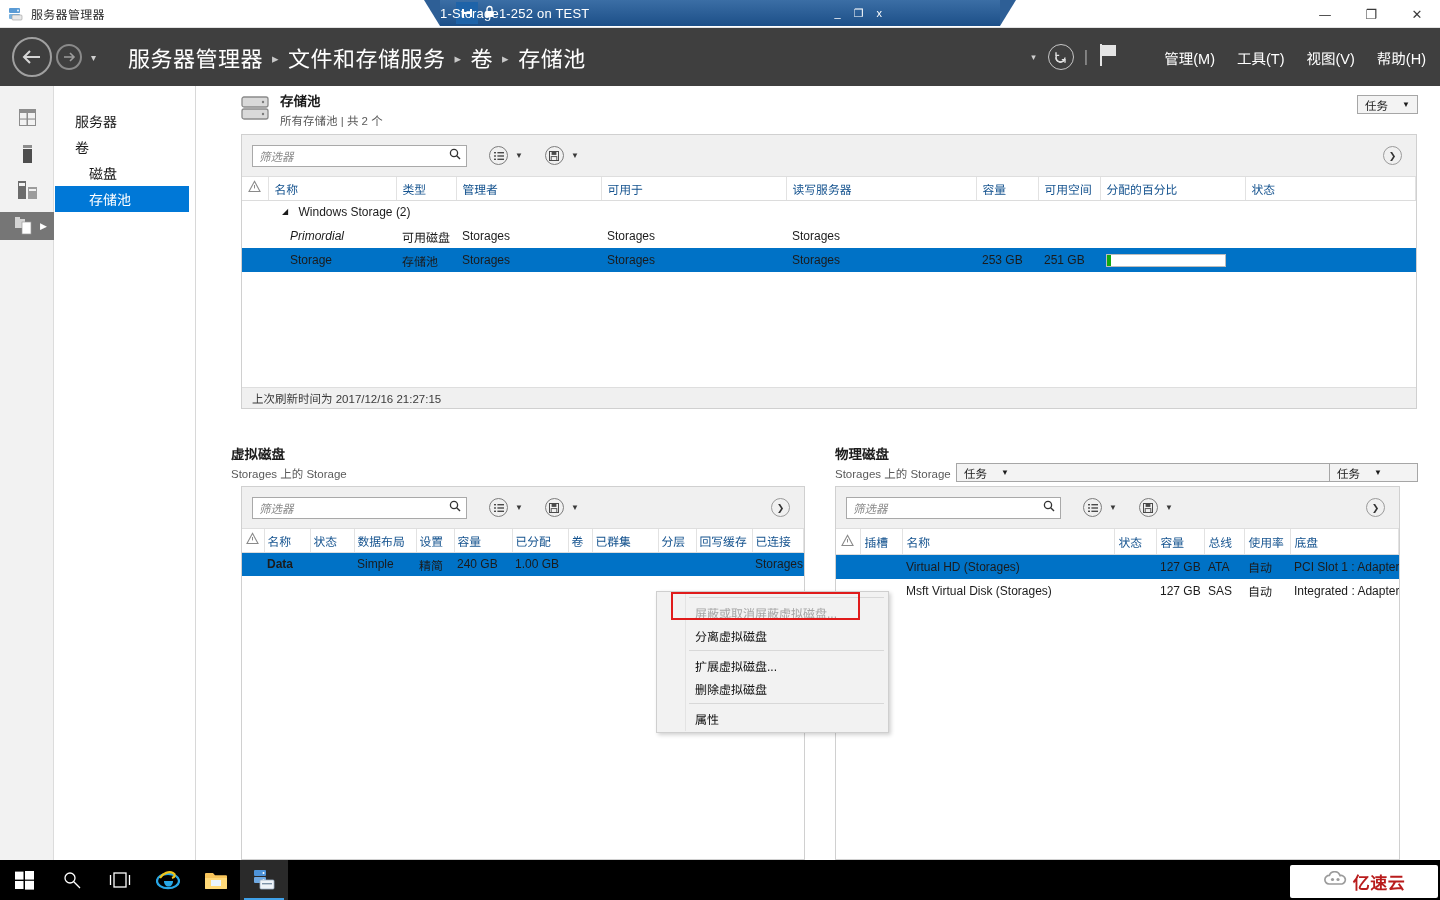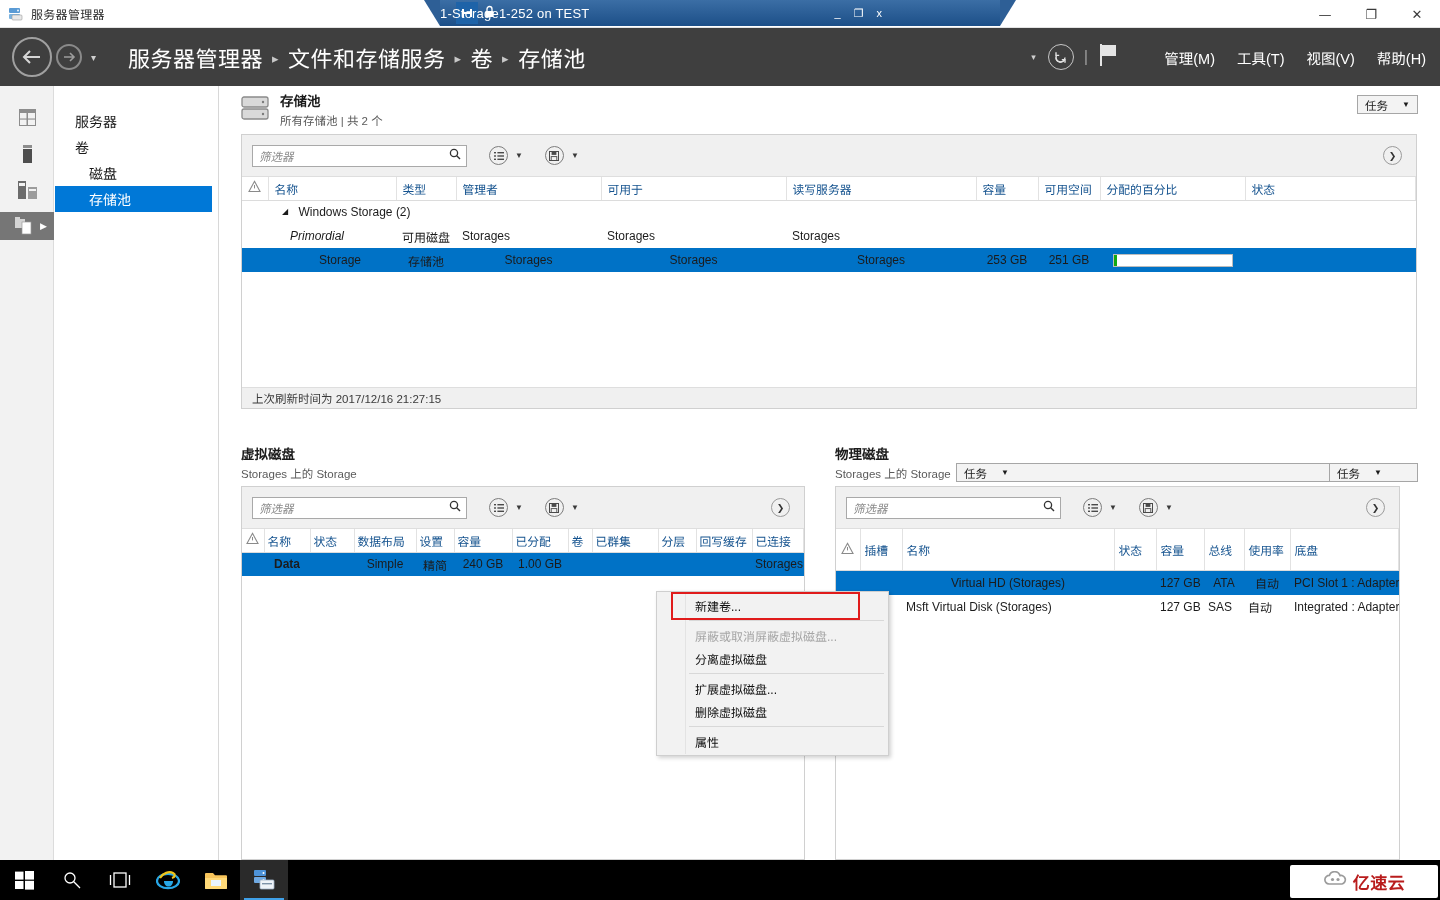--- a/index.html
+++ b/index.html
@@ -102,21 +102,21 @@
     margin-top: 0;
   }
   .rail-sel { background: #767676; position: relative; }
   .rail-sel .rail-arrow {
     position: absolute; right: 7px; top: 50%; transform: translateY(-50%);
     color: #ffffff; font-size: 9px;
   }
 
   
   .navtree {
-    position: absolute; left: 55px; top: 86px; width: 164px; height: 774px;
+    position: absolute; left: 55px; top: 86px; width: 141px; height: 774px;
     background: #ffffff; border-right: 1px solid #d8d8d8;
   }
   .nav-node {
     height: 26px; display: flex; align-items: center;
     font-size: 14px; color: #1a1a1a; padding-left: 20px;
   }
   .nav-node.lvl2 { padding-left: 34px; }
   .nav-node.selected { background: #0078d7; color: #ffffff; margin-right: 6px; }
 
   
@@ -168,21 +168,21 @@
     font-size: 11.8px; font-weight: normal; color: #15538f; text-align: left;
     height: 23px; padding: 0 6px; border-right: 1px solid #e2e2e2;
     border-bottom: 1px solid #dcdcdc; background: #ffffff; white-space: nowrap; overflow: hidden;
   }
   table.grid thead th.warncol { width: 26px; text-align: center; color: #6a6a6a; padding: 0; }
   table.grid tbody td {
     font-size: 12px; color: #1b1b1b; height: 24px; padding: 0 6px;
     white-space: nowrap; overflow: hidden;
   }
   tr.grouprow td { font-size: 13.5px; }
-  tr.selected td { background: #0072c6; color: #ffffff; text-align: center; }
+  tr.selected td { background: #0072c6; color: #ffffff; }
   .tri { display: inline-block; font-size: 8px; margin-right: 7px; position: relative; top: -2px; }
   .italic { font-style: italic; }
   .allocbar {
     width: 120px; height: 13px; background: #ffffff; border: 1px solid #bcbcbc;
     position: relative; display: inline-block; vertical-align: middle;
   }
   .allocbar i { position: absolute; left: 0; top: 0; bottom: 0; width: 3px; background: #12a810; }
   .refreshline {
     height: 21px; background: #f0f0f0; border-top: 1px solid #dedede;
     display: flex; align-items: center; padding-left: 10px;
@@ -505,21 +505,21 @@
             <td></td>
           </tr>
         </tbody>
       </table>
 
       <div class="refreshline abs" style="left:0; bottom:0; width:1174px;">
         <span>上次刷新时间为 2017/12/16 21:27:15</span>
       </div>
     </div>
 
-    <div class="abs" style="left:22px; top:361px; width:570px;">
+    <div class="abs" style="left:12px; top:361px; width:570px;">
       <div class="panel-title">虚拟磁盘</div>
       <div class="panel-sub">Storages 上的 Storage</div>
     </div>
     <div class="tasks-btn abs" style="left:737px; top:377px">
       <span>任务</span>
       <span class="cv">▼</span>
     </div>
 
     <div class="box abs" style="left:22px; top:400px; width:564px; height:374px;">
       <div class="filterbar">
@@ -673,21 +673,21 @@
                   <path d="M6.5 1.3L12 11.5H1z" fill="none" stroke="#8a8a8a" stroke-width="1.1"></path>
                   <rect x="6" y="5" width="1" height="3.4" fill="#8a8a8a"></rect>
                 </svg>
             </th>
             <th style="padding:0 4px">插槽</th>
             <th style="padding:0 4px">名称</th>
             <th style="padding:0 4px">状态</th>
             <th style="padding:0 4px">容量</th>
             <th style="padding:0 4px">总线</th>
             <th style="padding:0 4px">使用率</th>
-            <th style="padding:12px 4px">底盘</th>
+            <th style="padding:4px 4px">底盘</th>
           </tr>
         </thead>
         <tbody>
           <tr class="selected">
             <td></td>
             <td style="padding:0 4px"></td>
             <td style="padding:0 4px">Virtual HD (Storages)</td>
             <td style="padding:0 4px"></td>
             <td style="padding:0 4px">127 GB</td>
             <td style="padding:0 4px">ATA</td>
@@ -703,21 +703,20 @@
             <td style="padding:0 4px">SAS</td>
             <td style="padding:0 4px">自动</td>
             <td style="padding:0 4px">Integrated : Adapter</td>
           </tr>
         </tbody>
       </table>
     </div>
 
     <div class="ctxmenu" style="left:437px; top:505px; width:233px;">
       <div class="ctx-gutter"></div>
-      <div class="ctx-item">新建卷...</div>
       <div class="ctx-sep"></div>
       <div class="ctx-item disabled">屏蔽或取消屏蔽虚拟磁盘...</div>
       <div class="ctx-item">分离虚拟磁盘</div>
       <div class="ctx-sep"></div>
       <div class="ctx-item">扩展虚拟磁盘...</div>
       <div class="ctx-item">删除虚拟磁盘</div>
       <div class="ctx-sep"></div>
       <div class="ctx-item">属性</div>
     </div>
     <div class="ctx-highlight" style="left:452px; top:506px; width:189px; height:28px;"></div>

